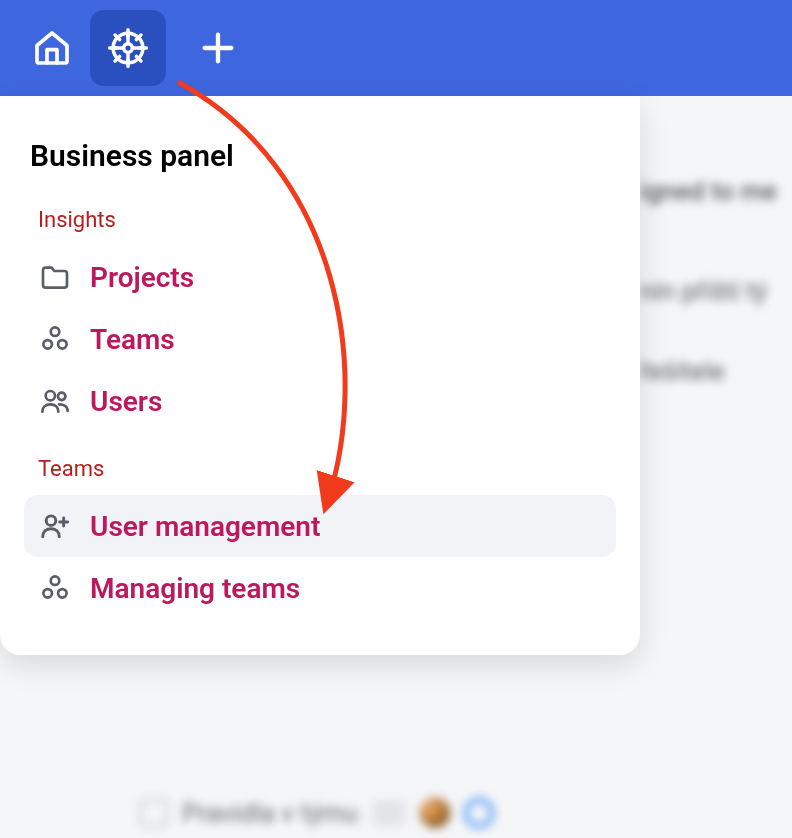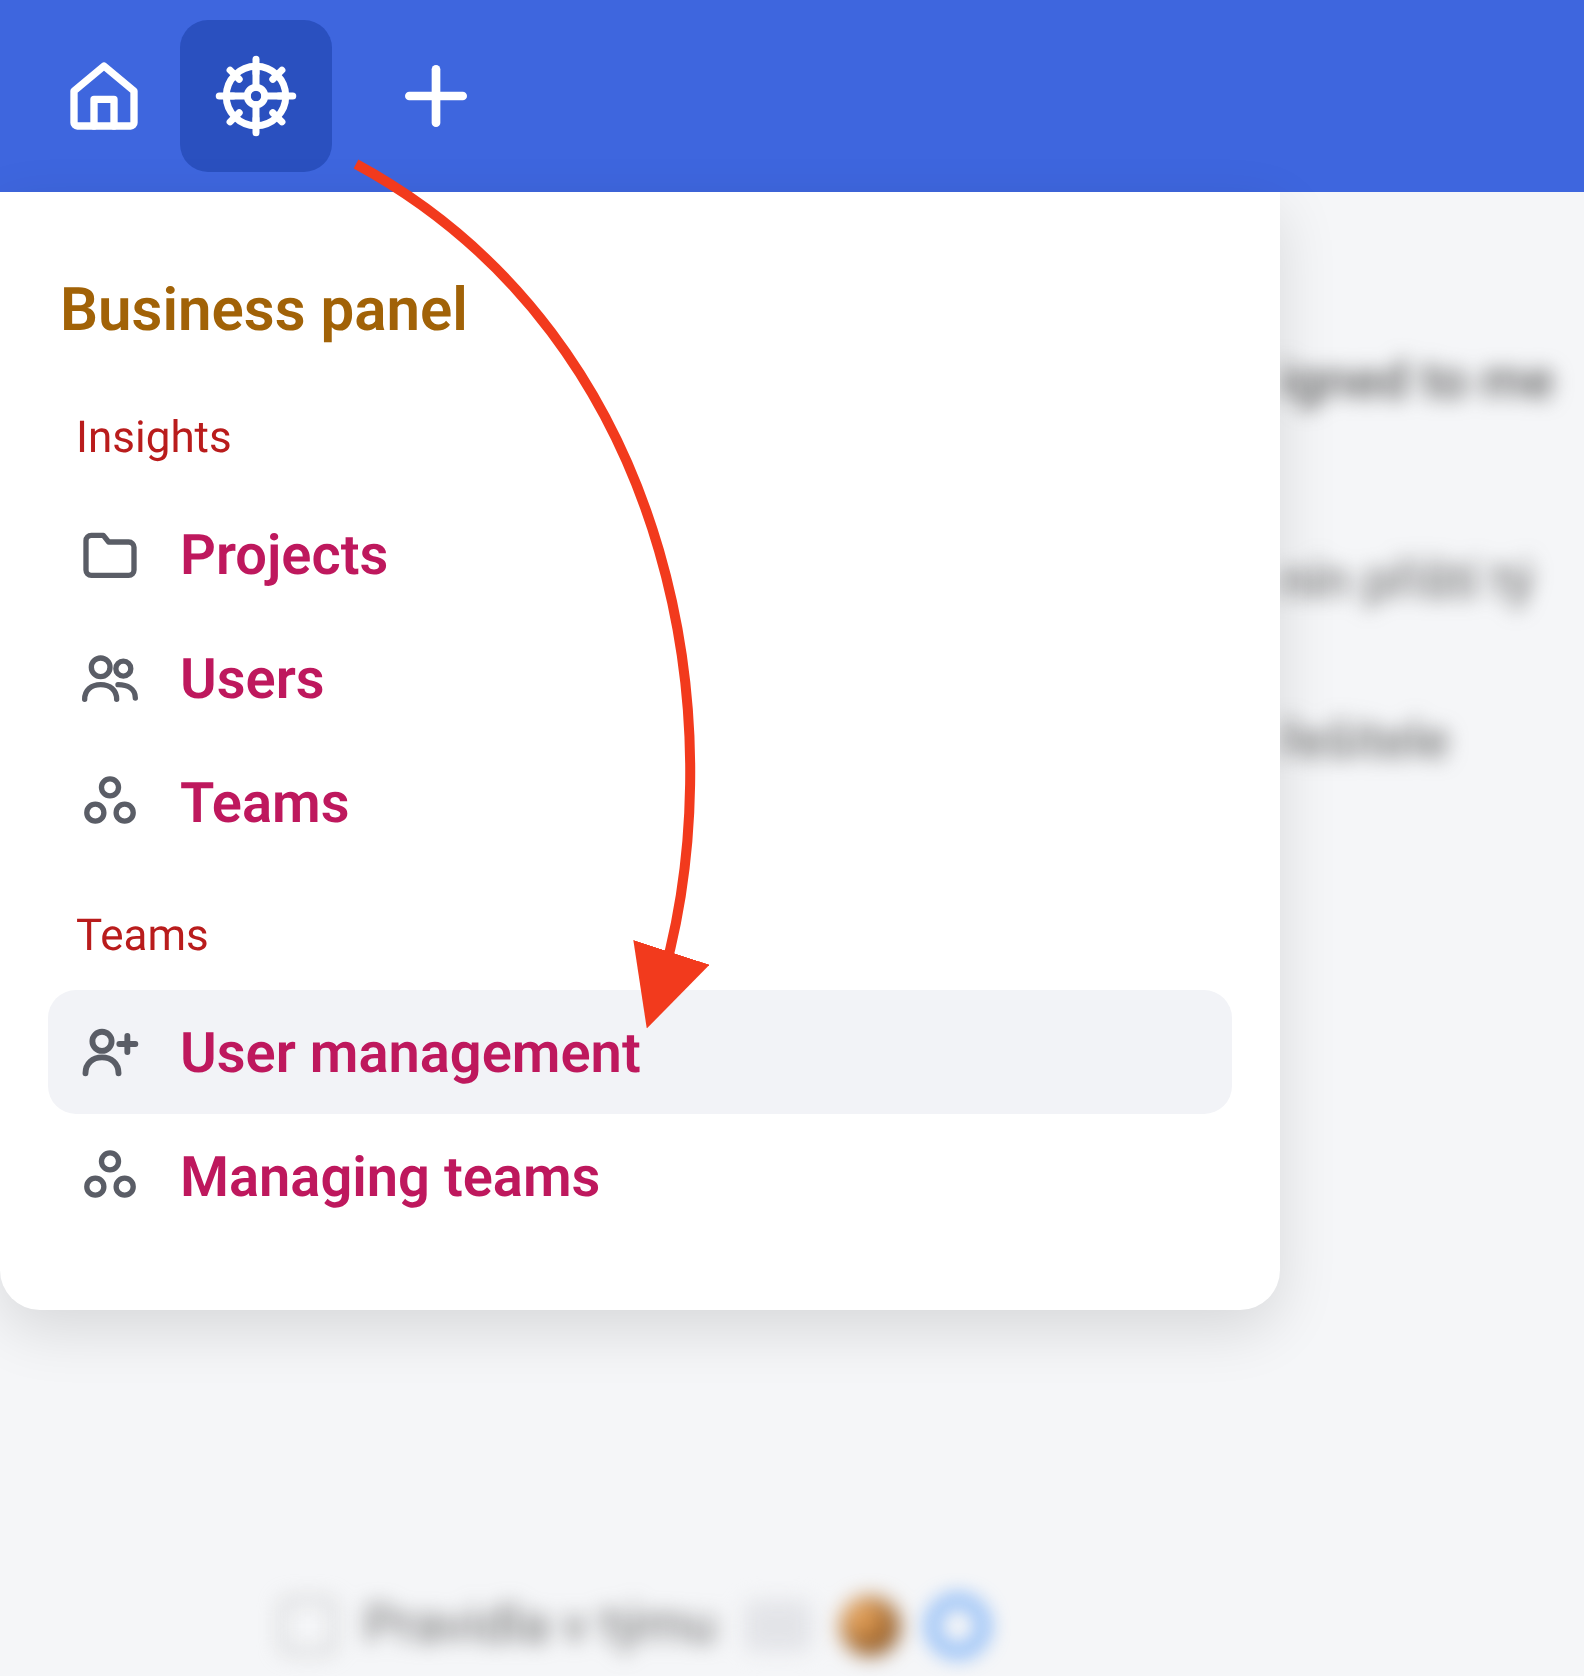--- a/index.html
+++ b/index.html
@@ -76,21 +76,21 @@
     position: absolute;
     top: 96px;
     left: 0;
     width: 640px;
     background: #ffffff;
     border-radius: 0 0 20px 20px;
     box-shadow: 0 10px 30px rgba(0,0,0,0.12);
     padding: 42px 24px 36px 24px;
   }
   .panel-title {
-    color: #a16207;
+    color: #000000;
     font-size: 30px;
     font-weight: 600;
     margin-left: 6px;
     margin-bottom: 34px;
   }
   .section-label {
     color: #b91c1c;
     font-size: 22px;
     font-weight: 400;
     margin-left: 14px;
@@ -190,38 +190,38 @@
       <svg width="32" height="32" viewBox="0 0 24 24" fill="none" stroke="#5a5d66" stroke-width="2" stroke-linecap="round" stroke-linejoin="round">
         <path d="M3 7 A2 2 0 0 1 5 5 H9.5 L11.5 7.5 H19 A2 2 0 0 1 21 9.5 V18 A2 2 0 0 1 19 20 H5 A2 2 0 0 1 3 18 Z"></path>
       </svg>
     </span>
     <span>Projects</span>
   </div>
 
   <div class="menu-item">
     <span class="mi-icon">
       <svg width="32" height="32" viewBox="0 0 24 24" fill="none" stroke="#5a5d66" stroke-width="2" stroke-linecap="round" stroke-linejoin="round">
+        <circle cx="12" cy="6.5" r="3.2"></circle>
+        <circle cx="6.5" cy="16" r="3.2"></circle>
+        <circle cx="17.5" cy="16" r="3.2"></circle>
+      </svg>
+    </span>
+    <span>Teams</span>
+  </div>
+
+  <div class="menu-item">
+    <span class="mi-icon">
+      <svg width="32" height="32" viewBox="0 0 24 24" fill="none" stroke="#5a5d66" stroke-width="2" stroke-linecap="round" stroke-linejoin="round">
         <circle cx="8.5" cy="8" r="3.5"></circle>
         <path d="M2.5 20 C2.5 16.5 5 14.5 8.5 14.5 C12 14.5 14.5 16.5 14.5 20"></path>
         <circle cx="17" cy="8.5" r="2.8"></circle>
         <path d="M15 14.5 C18.5 14.5 21.5 16 21.5 19.5"></path>
       </svg>
     </span>
     <span>Users</span>
-  </div>
-
-  <div class="menu-item">
-    <span class="mi-icon">
-      <svg width="32" height="32" viewBox="0 0 24 24" fill="none" stroke="#5a5d66" stroke-width="2" stroke-linecap="round" stroke-linejoin="round">
-        <circle cx="12" cy="6.5" r="3.2"></circle>
-        <circle cx="6.5" cy="16" r="3.2"></circle>
-        <circle cx="17.5" cy="16" r="3.2"></circle>
-      </svg>
-    </span>
-    <span>Teams</span>
   </div>
 
   <div class="section-gap"></div>
   <div class="section-label">Teams</div>
 
   <div class="menu-item active">
     <span class="mi-icon">
       <svg width="32" height="32" viewBox="0 0 24 24" fill="none" stroke="#1b1b1b" stroke-width="2.2" stroke-linecap="round" stroke-linejoin="round">
         <circle cx="9" cy="8" r="3.6"></circle>
         <path d="M2.8 20 C2.8 16.2 5.5 14 9 14 C12.5 14 15.2 16.2 15.2 20"></path>

